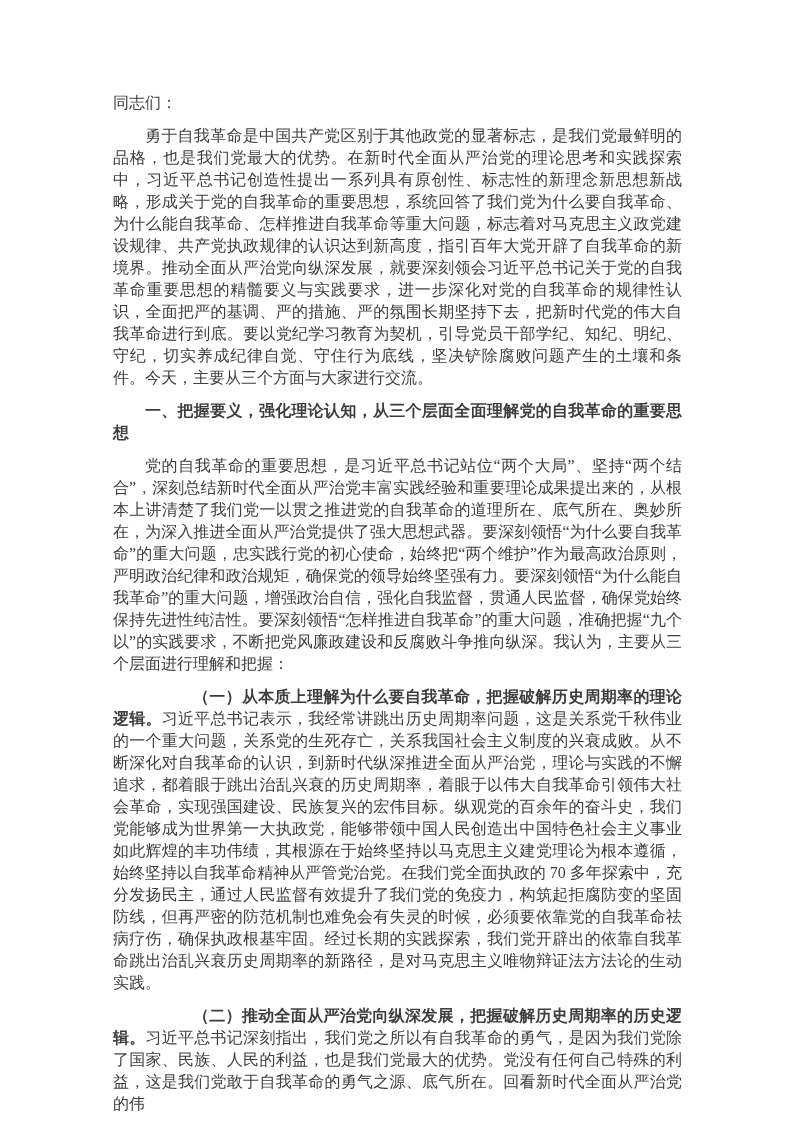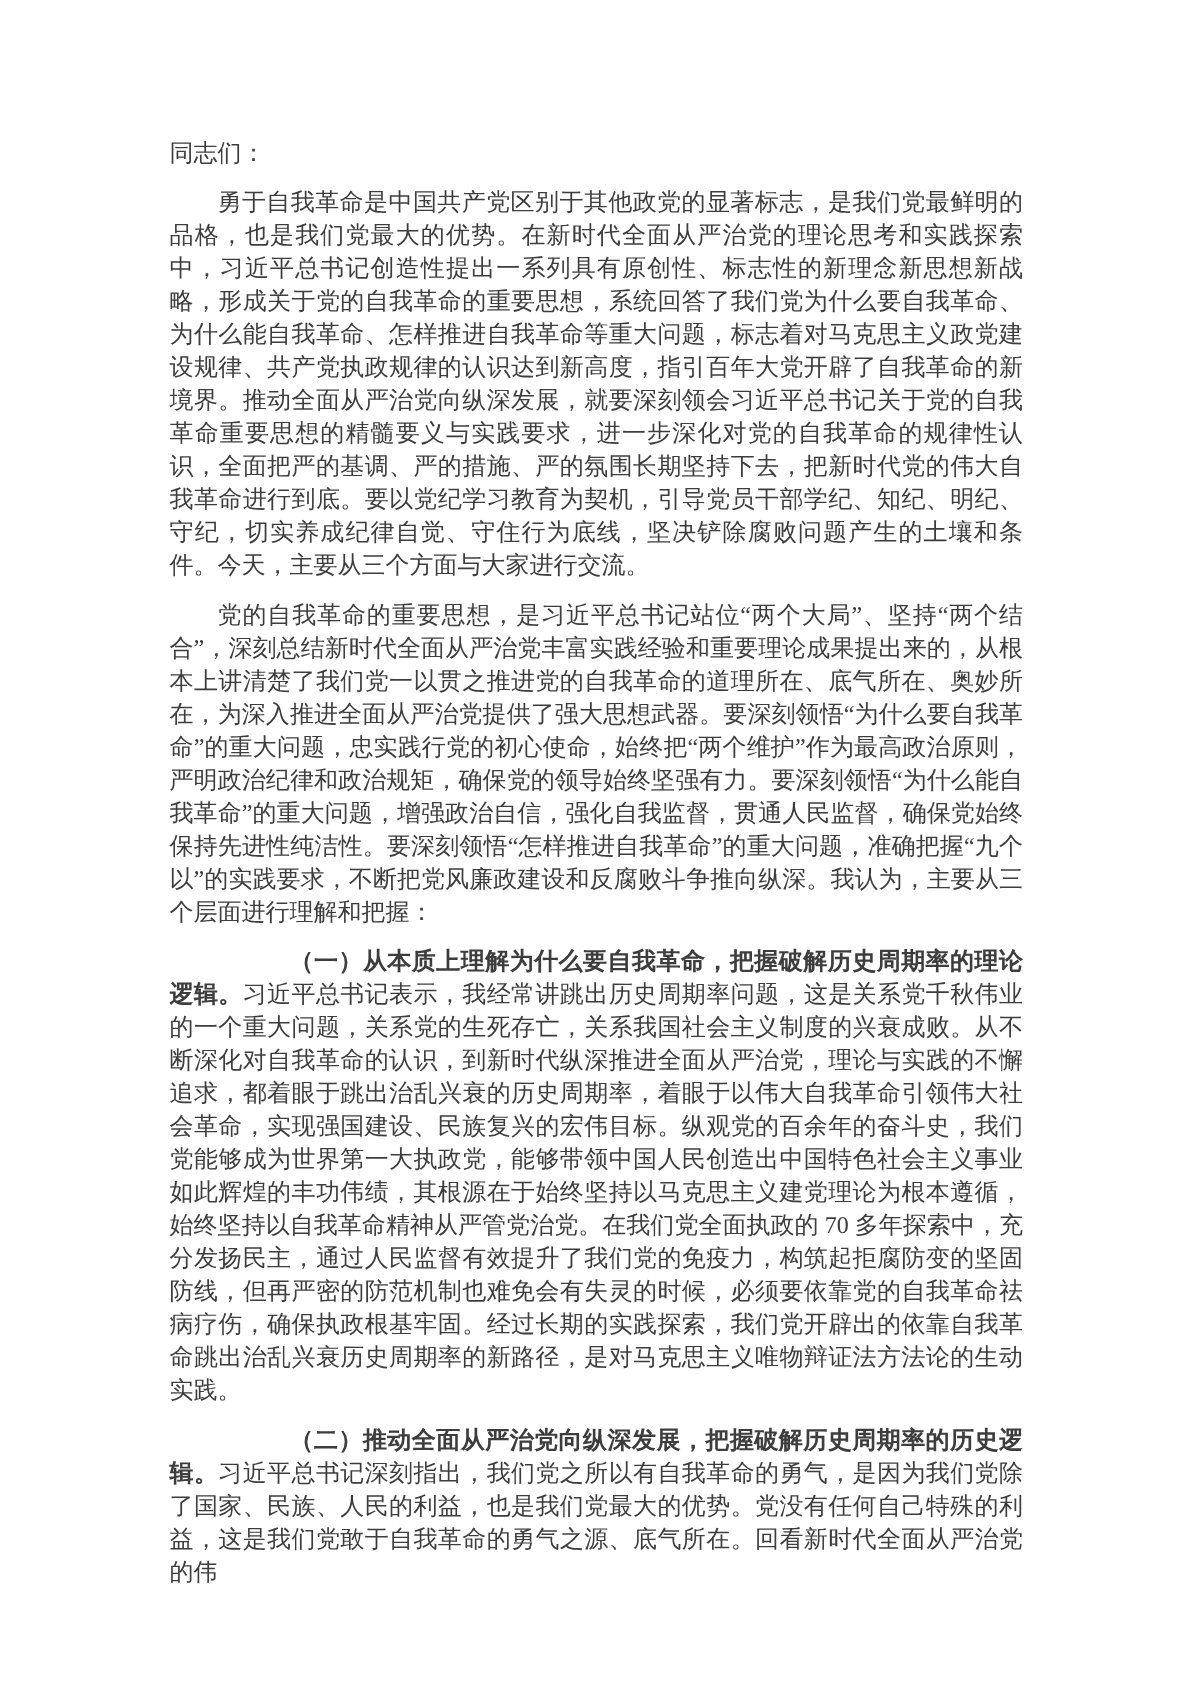--- a/index.html
+++ b/index.html
@@ -39,20 +39,21 @@
 </style>
 </head>
 <body>
 
 <div class="page">
 
   <p class="salutation">同志们：</p>
 
   <p>勇于自我革命是中国共产党区别于其他政党的显著标志，是我们党最鲜明的品格，也是我们党最大的优势。在新时代全面从严治党的理论思考和实践探索中，习近平总书记创造性提出一系列具有原创性、标志性的新理念新思想新战略，形成关于党的自我革命的重要思想，系统回答了我们党为什么要自我革命、为什么能自我革命、怎样推进自我革命等重大问题，标志着对马克思主义政党建设规律、共产党执政规律的认识达到新高度，指引百年大党开辟了自我革命的新境界。推动全面从严治党向纵深发展，就要深刻领会习近平总书记关于党的自我革命重要思想的精髓要义与实践要求，进一步深化对党的自我革命的规律性认识，全面把严的基调、严的措施、严的氛围长期坚持下去，把新时代党的伟大自我革命进行到底。要以党纪学习教育为契机，引导党员干部学纪、知纪、明纪、守纪，切实养成纪律自觉、守住行为底线，坚决铲除腐败问题产生的土壤和条件。今天，主要从三个方面与大家进行交流。</p>
 
+  <p class="heading">一、把握要义，强化理论认知，从三个层面全面理解党的自我革命的重要思想</p>
 
   <p>党的自我革命的重要思想，是习近平总书记站位“两个大局”、坚持“两个结合”，深刻总结新时代全面从严治党丰富实践经验和重要理论成果提出来的，从根本上讲清楚了我们党一以贯之推进党的自我革命的道理所在、底气所在、奥妙所在，为深入推进全面从严治党提供了强大思想武器。要深刻领悟“为什么要自我革命”的重大问题，忠实践行党的初心使命，始终把“两个维护”作为最高政治原则，严明政治纪律和政治规矩，确保党的领导始终坚强有力。要深刻领悟“为什么能自我革命”的重大问题，增强政治自信，强化自我监督，贯通人民监督，确保党始终保持先进性纯洁性。要深刻领悟“怎样推进自我革命”的重大问题，准确把握“九个以”的实践要求，不断把党风廉政建设和反腐败斗争推向纵深。我认为，主要从三个层面进行理解和把握：</p>
 
   <p><span class="lead">（一）从本质上理解为什么要自我革命，把握破解历史周期率的理论逻辑。</span><span>习近平总书记表示，我经常讲跳出历史周期率问题，这是关系党千秋伟业的一个重大问题，关系党的生死存亡，关系我国社会主义制度的兴衰成败。从不断深化对自我革命的认识，到新时代纵深推进全面从严治党，理论与实践的不懈追求，都着眼于跳出治乱兴衰的历史周期率，着眼于以伟大自我革命引领伟大社会革命，实现强国建设、民族复兴的宏伟目标。纵观党的百余年的奋斗史，我们党能够成为世界第一大执政党，能够带领中国人民创造出中国特色社会主义事业如此辉煌的丰功伟绩，其根源在于始终坚持以马克思主义建党理论为根本遵循，始终坚持以自我革命精神从严管党治党。在我们党全面执政的 70 多年探索中，充分发扬民主，通过人民监督有效提升了我们党的免疫力，构筑起拒腐防变的坚固防线，但再严密的防范机制也难免会有失灵的时候，必须要依靠党的自我革命祛病疗伤，确保执政根基牢固。经过长期的实践探索，我们党开辟出的依靠自我革命跳出治乱兴衰历史周期率的新路径，是对马克思主义唯物辩证法方法论的生动实践。</span></p>
 
   <p><span class="lead">（二）推动全面从严治党向纵深发展，把握破解历史周期率的历史逻辑。</span><span>习近平总书记深刻指出，我们党之所以有自我革命的勇气，是因为我们党除了国家、民族、人民的利益，也是我们党最大的优势。党没有任何自己特殊的利益，这是我们党敢于自我革命的勇气之源、底气所在。回看新时代全面从严治党的伟</span></p>
 
 </div>
 
 </body></html>

